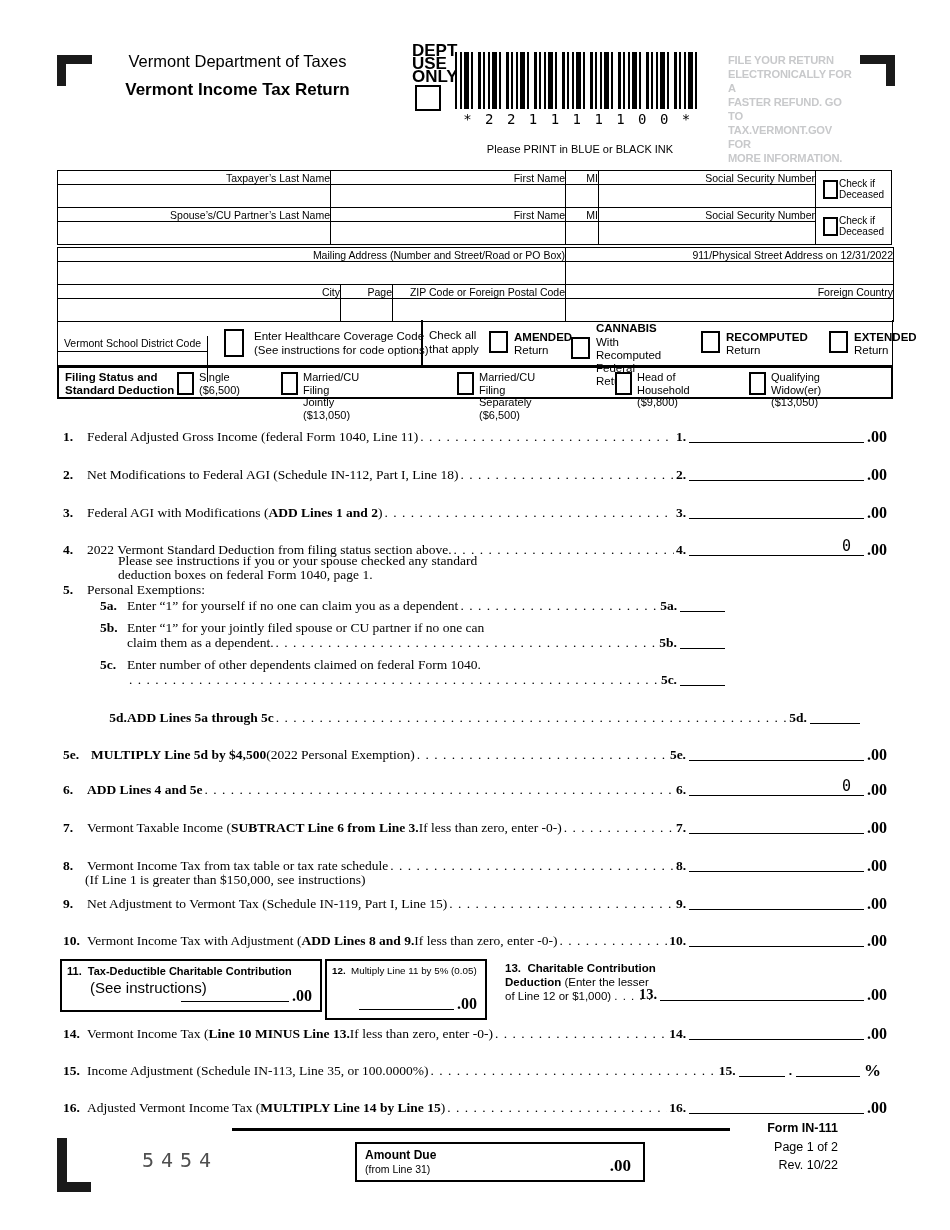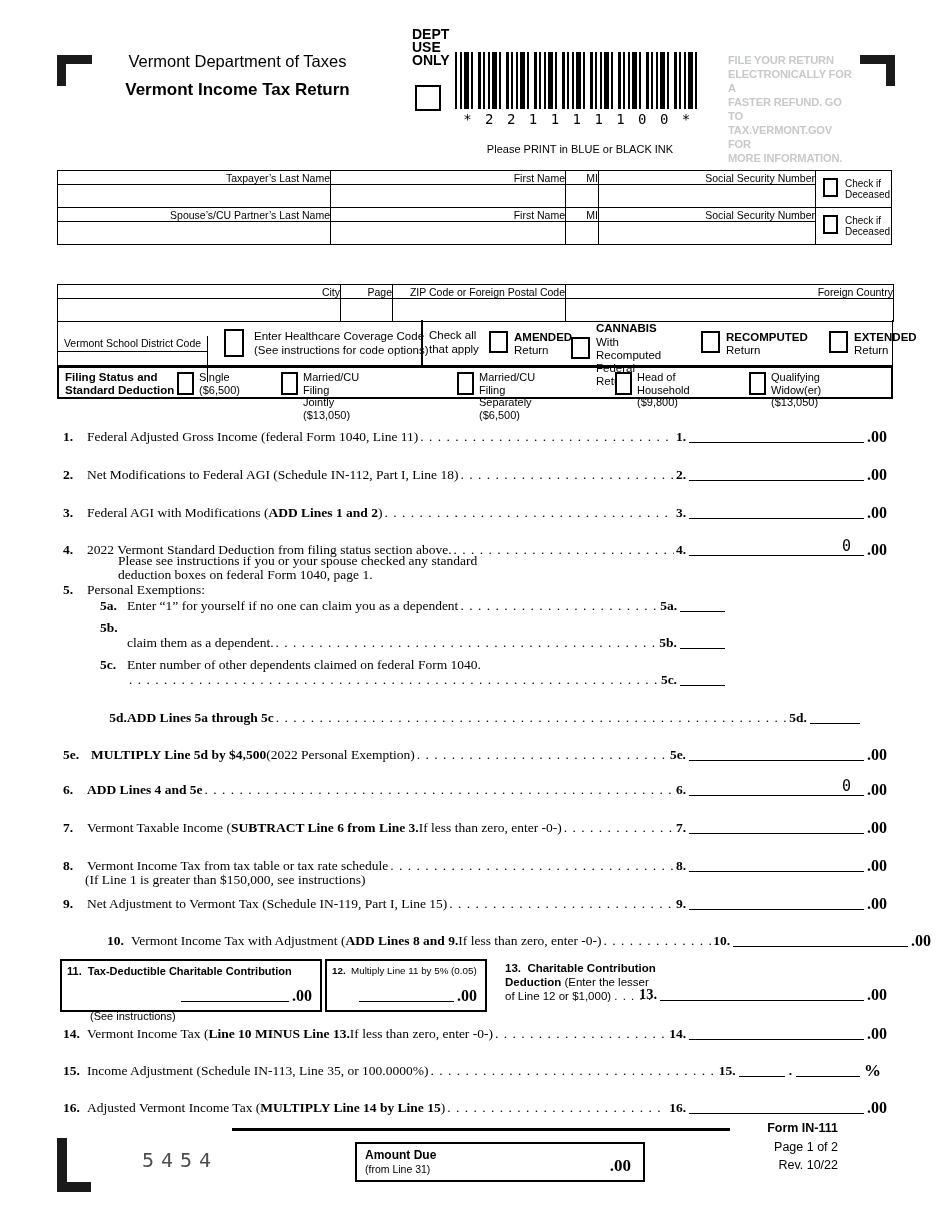--- a/index.html
+++ b/index.html
@@ -12,36 +12,36 @@
   
   .corner{position:absolute;}
   .c-tl{left:57px;top:55px;width:26px;height:22px;border-top:9px solid #1a1a1a;border-left:9px solid #1a1a1a;}
   .c-tr{left:860px;top:55px;width:26px;height:22px;border-top:9px solid #1a1a1a;border-right:9px solid #1a1a1a;}
   .c-bl{left:57px;top:1138px;width:24px;height:44px;border-bottom:10px solid #1a1a1a;border-left:10px solid #1a1a1a;}
   
   .hdr-block{left:75px;top:52px;width:325px;text-align:center;}
   .hdr-agency{font-size:16.5px;}
   .hdr-title{font-size:21px;font-weight:bold;margin-top:7px;}
   .hdr-sub{font-size:17px;font-weight:bold;margin-top:9px;}
-  .dept{left:412px;top:28px;font-size:14px;font-weight:bold;line-height:13px;white-space:pre-line;}
+  .dept{left:412px;top:44px;font-size:17px;font-weight:bold;line-height:13px;white-space:pre-line;}
   .cb{display:inline-block;background:#fff;border:2px solid #000;box-sizing:border-box;}
   .cb-dept{left:415px;top:85px;width:26px;height:26px;position:absolute;}
   .barcode{left:455px;top:52px;width:246px;height:57px;
     background:repeating-linear-gradient(90deg,#000 0 2px,#fff 2px 5px,#000 5px 7px,#fff 7px 9px,#000 9px 14px,#fff 14px 16px,#000 16px 18px,#fff 18px 23px,#000 23px 26px,#fff 26px 28px);}
   .barcode-text{left:455px;top:111px;width:246px;text-align:center;font-size:14px;letter-spacing:2.5px;white-space:nowrap;}
   .print-note{left:360px;top:143px;width:440px;text-align:center;font-size:11px;font-weight:normal;}
   .efile{left:728px;top:53px;width:132px;font-size:11.5px;font-weight:bold;line-height:14px;
          letter-spacing:-0.2px;white-space:pre-line;transform:scaleX(.97);transform-origin:left top;}
   
   table.tp{border-collapse:collapse;table-layout:fixed;position:absolute;left:57px;}
   table.tp th,table.tp td{border:1.5px solid #000;padding:0;margin:0;overflow:hidden;}
   table.tp th{font-family:"Liberation Sans",sans-serif;font-weight:normal;font-size:10.5px;height:13px;line-height:12px;text-align:right;}
   table.tp td.inp{height:22px;}
   td.dec{vertical-align:middle;}
-  .dec-wrap{display:flex;align-items:flex-start;gap:7px;padding-left:7px;font-family:"Liberation Sans",sans-serif;font-size:10px;line-height:11px;}
+  .dec-wrap{display:flex;align-items:center;gap:1px;padding-left:7px;font-family:"Liberation Sans",sans-serif;font-size:10px;line-height:11px;}
   .cb-d{width:15px;height:19px;flex:none;}
   
   .school{left:57px;top:320px;width:836px;height:46px;border:1.5px solid #000;border-top:none;box-sizing:border-box;}
   .district{position:absolute;left:0;top:16px;width:150px;height:46px;border-right:1.5px solid #000;box-sizing:border-box;}
   .district-label{font-family:"Liberation Sans",sans-serif;font-size:10.5px;text-align:center;border-bottom:1.5px solid #000;padding:1px 0 2px;}
   .cb-h{position:absolute;left:166px;top:9px;width:20px;height:28px;}
   .hc-text{position:absolute;left:196px;top:9px;font-family:"Liberation Sans",sans-serif;font-size:11.5px;line-height:14px;white-space:pre-line;}
   .vdiv{position:absolute;left:363px;top:0;width:1.5px;height:46px;background:#000;}
   .checkall{position:absolute;left:371px;top:8px;font-family:"Liberation Sans",sans-serif;font-size:11.5px;line-height:14px;white-space:pre-line;}
   .flag{position:absolute;top:0;height:46px;font-family:"Liberation Sans",sans-serif;}
@@ -67,21 +67,21 @@
   .ul-amt{width:175px;} .ul-s45{width:45px;} .ul-s50{width:50px;}
   .ul15a{width:46px;} .ul15b{width:64px;}
   .entry{position:absolute;right:13px;bottom:1px;font-family:"DejaVu Sans Mono",monospace;font-size:15px;font-weight:normal;line-height:15px;}
   .cents{flex:none;font-weight:bold;font-size:16px;padding-left:3px;}
   .pct{flex:none;font-weight:bold;font-size:17px;padding-left:4px;}
   .dotsep{flex:none;font-weight:bold;padding:0 4px;}
   .note{position:absolute;font-size:13.5px;line-height:14px;}
   
   .box1112{position:absolute;border:2px solid #000;box-sizing:border-box;font-family:"Liberation Sans",sans-serif;}
   .bx-line1{position:absolute;left:5px;top:4px;font-size:11px;white-space:nowrap;}
-  .bx-line2{position:absolute;left:28px;top:18px;font-size:11px;margin-top:31px;}
+  .bx-line2{position:absolute;left:28px;top:18px;font-size:15px;}
   .bx-amt{position:absolute;right:8px;bottom:5px;display:flex;align-items:flex-end;}
   .bx-ul{width:108px;height:2px;border-bottom:1.5px solid #000;margin-bottom:3px;}
   .bx-cents{font-family:"Liberation Serif",serif;font-weight:bold;font-size:16px;padding-left:3px;}
   .l13text{position:absolute;left:505px;top:961px;font-family:"Liberation Sans",sans-serif;font-size:11.5px;line-height:14px;width:180px;}
   .dots-sm{display:inline-block;overflow:hidden;white-space:nowrap;width:42px;vertical-align:bottom;}
   .dots-sm::after{content:". . . . . . . . . .";letter-spacing:1px;}
   .l13amt{position:absolute;left:637px;top:986px;width:250px;display:flex;align-items:flex-end;font-size:13.5px;line-height:17px;}
   .l13amt .ul{flex:1 1 auto;}
   
   .foot-line{position:absolute;left:232px;top:1128px;width:498px;height:3px;background:#000;}
@@ -161,20 +161,36 @@
     </tr>
     <tr>
       <td class="inp"></td>
       <td class="inp"></td>
       <td class="inp"></td>
       <td class="inp"></td>
     </tr>
   </tbody>
     </table>
 
+  <table class="tp" style="top:247px;">
+    <colgroup>
+        <col style="width:508px">
+        <col style="width:328px">
+      </colgroup>
+    <tbody>
+        <tr>
+      <th>Mailing Address (Number and Street/Road or PO Box)</th>
+      <th>911/Physical Street Address on 12/31/2022</th>
+    </tr>
+    <tr>
+      <td class="inp"></td>
+      <td class="inp"></td>
+    </tr>
+  </tbody>
+    </table>
 
   <table class="tp" style="top:284px;">
     <colgroup>
         <col style="width:283px">
         <col style="width:52px">
         <col style="width:173px">
         <col style="width:328px">
       </colgroup>
     <tbody>
         <tr>
@@ -315,20 +331,21 @@
     <span class="ltext">Enter “1” for yourself if no one can claim you as a dependent </span>
     <span class="dots"></span>
     <span class="lref">5a.</span>
     <span class="ul ul-s45"></span>
     <span class="sp162"></span>
   </div>
 
   <div class="line-row" style="top:619px;">
     <span class="sp37"></span>
     <span class="lnum-sub">5b.</span>
+    <span class="ltext">Enter “1” for your jointly filed spouse or CU partner if no one can</span>
   </div>
   <div class="line-row" style="top:634px;">
     <span class="ind64"></span>
     <span class="ltext">claim them as a dependent.  </span>
     <span class="dots"></span>
     <span class="lref">5b.</span>
     <span class="ul ul-s45"></span>
     <span class="sp162"></span>
   </div>
 
@@ -399,41 +416,41 @@
 
   <div class="line-row" style="top:895px;">
     <span class="lnum">9.</span>
     <span class="ltext">Net Adjustment to Vermont Tax (Schedule IN-119, Part I, Line 15)</span>
     <span class="dots"></span>
     <span class="lref">9.</span>
     <span class="ul ul-amt"></span>
     <span class="cents">.00</span>
   </div>
 
-  <div class="line-row" style="top:932px;margin-left:44px;">
+  <div class="line-row" style="top:932px;">
     <span class="lnum">10.</span>
     <span class="ltext">Vermont Income Tax with Adjustment (</span>
     <span class="ltext b">ADD Lines 8 and 9.</span>
     <span class="ltext">  If less than zero, enter -0-) </span>
     <span class="dots"></span>
     <span class="lref">10.</span>
     <span class="ul ul-amt"></span>
     <span class="cents">.00</span>
   </div>
 
   <div class="box1112" style="left:60px;top:959px;width:262px;height:53px;">
     <div class="bx-line1 b"><span>11.</span>&nbsp;
       <span>Tax-Deductible Charitable Contribution</span></div>
     <div class="bx-line2">(See instructions)</div>
     <div class="bx-amt">
         <span class="bx-ul"></span>
       <span class="bx-cents">.00</span>
       </div>
   </div>
-  <div class="box1112" style="left:325px;top:959px;width:162px;height:53px;">
+  <div class="box1112" style="left:325px;top:959px;width:162px;height:61px;">
     <div class="bx-line1" style="font-size:9.8px;"><span class="b">12.</span>&nbsp;
       <span>Multiply Line 11 by 5% (0.05)</span></div>
     <div class="bx-amt">
         <span class="bx-ul" style="width:95px;"></span>
       <span class="bx-cents">.00</span>
       </div>
   </div>
 
   <div class="l13text">
     <div><span class="b">13.</span>&nbsp;

